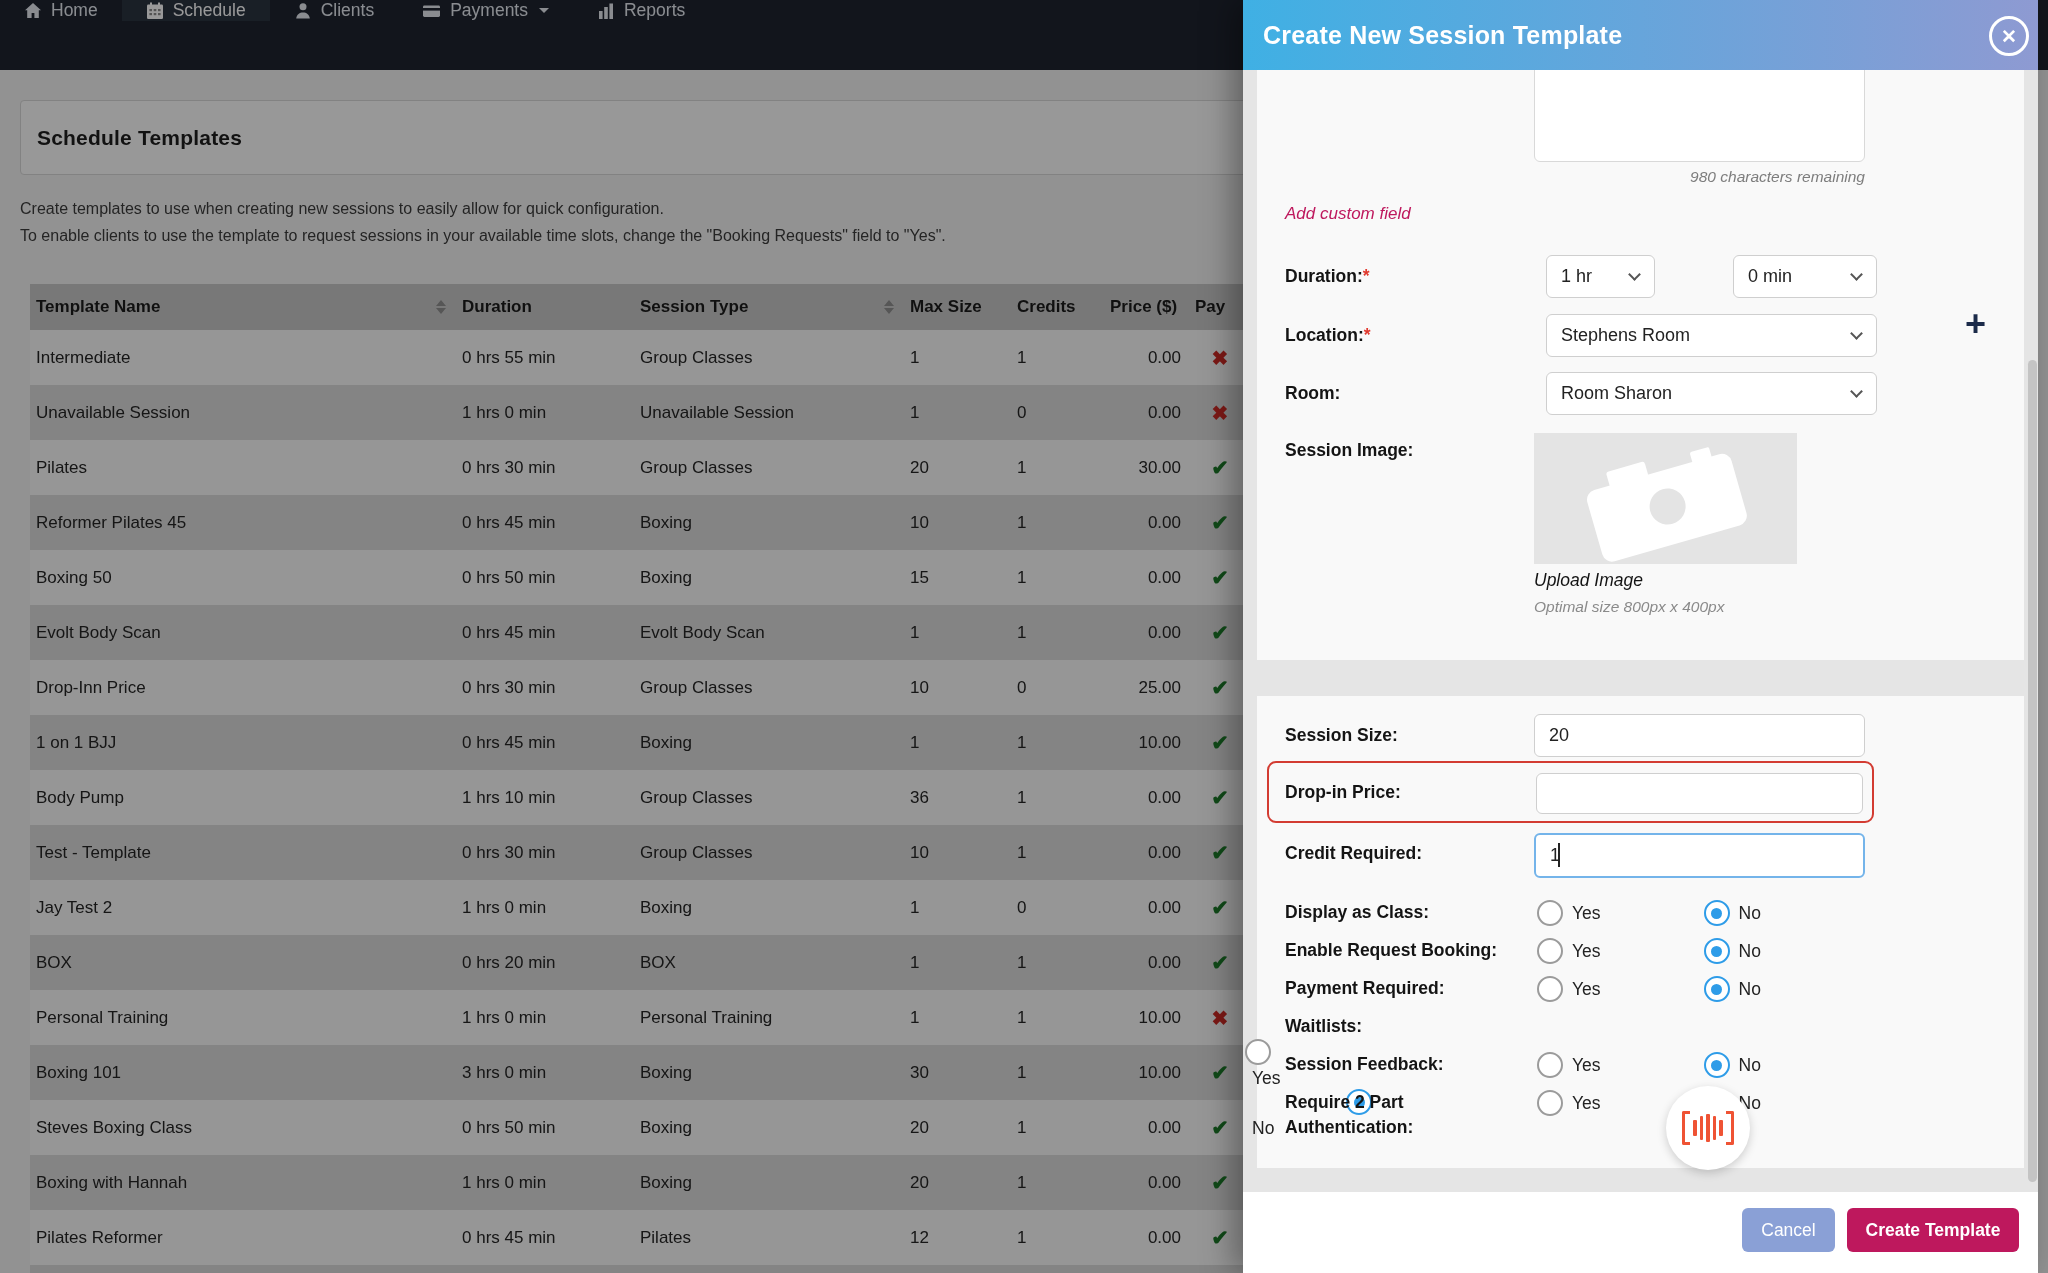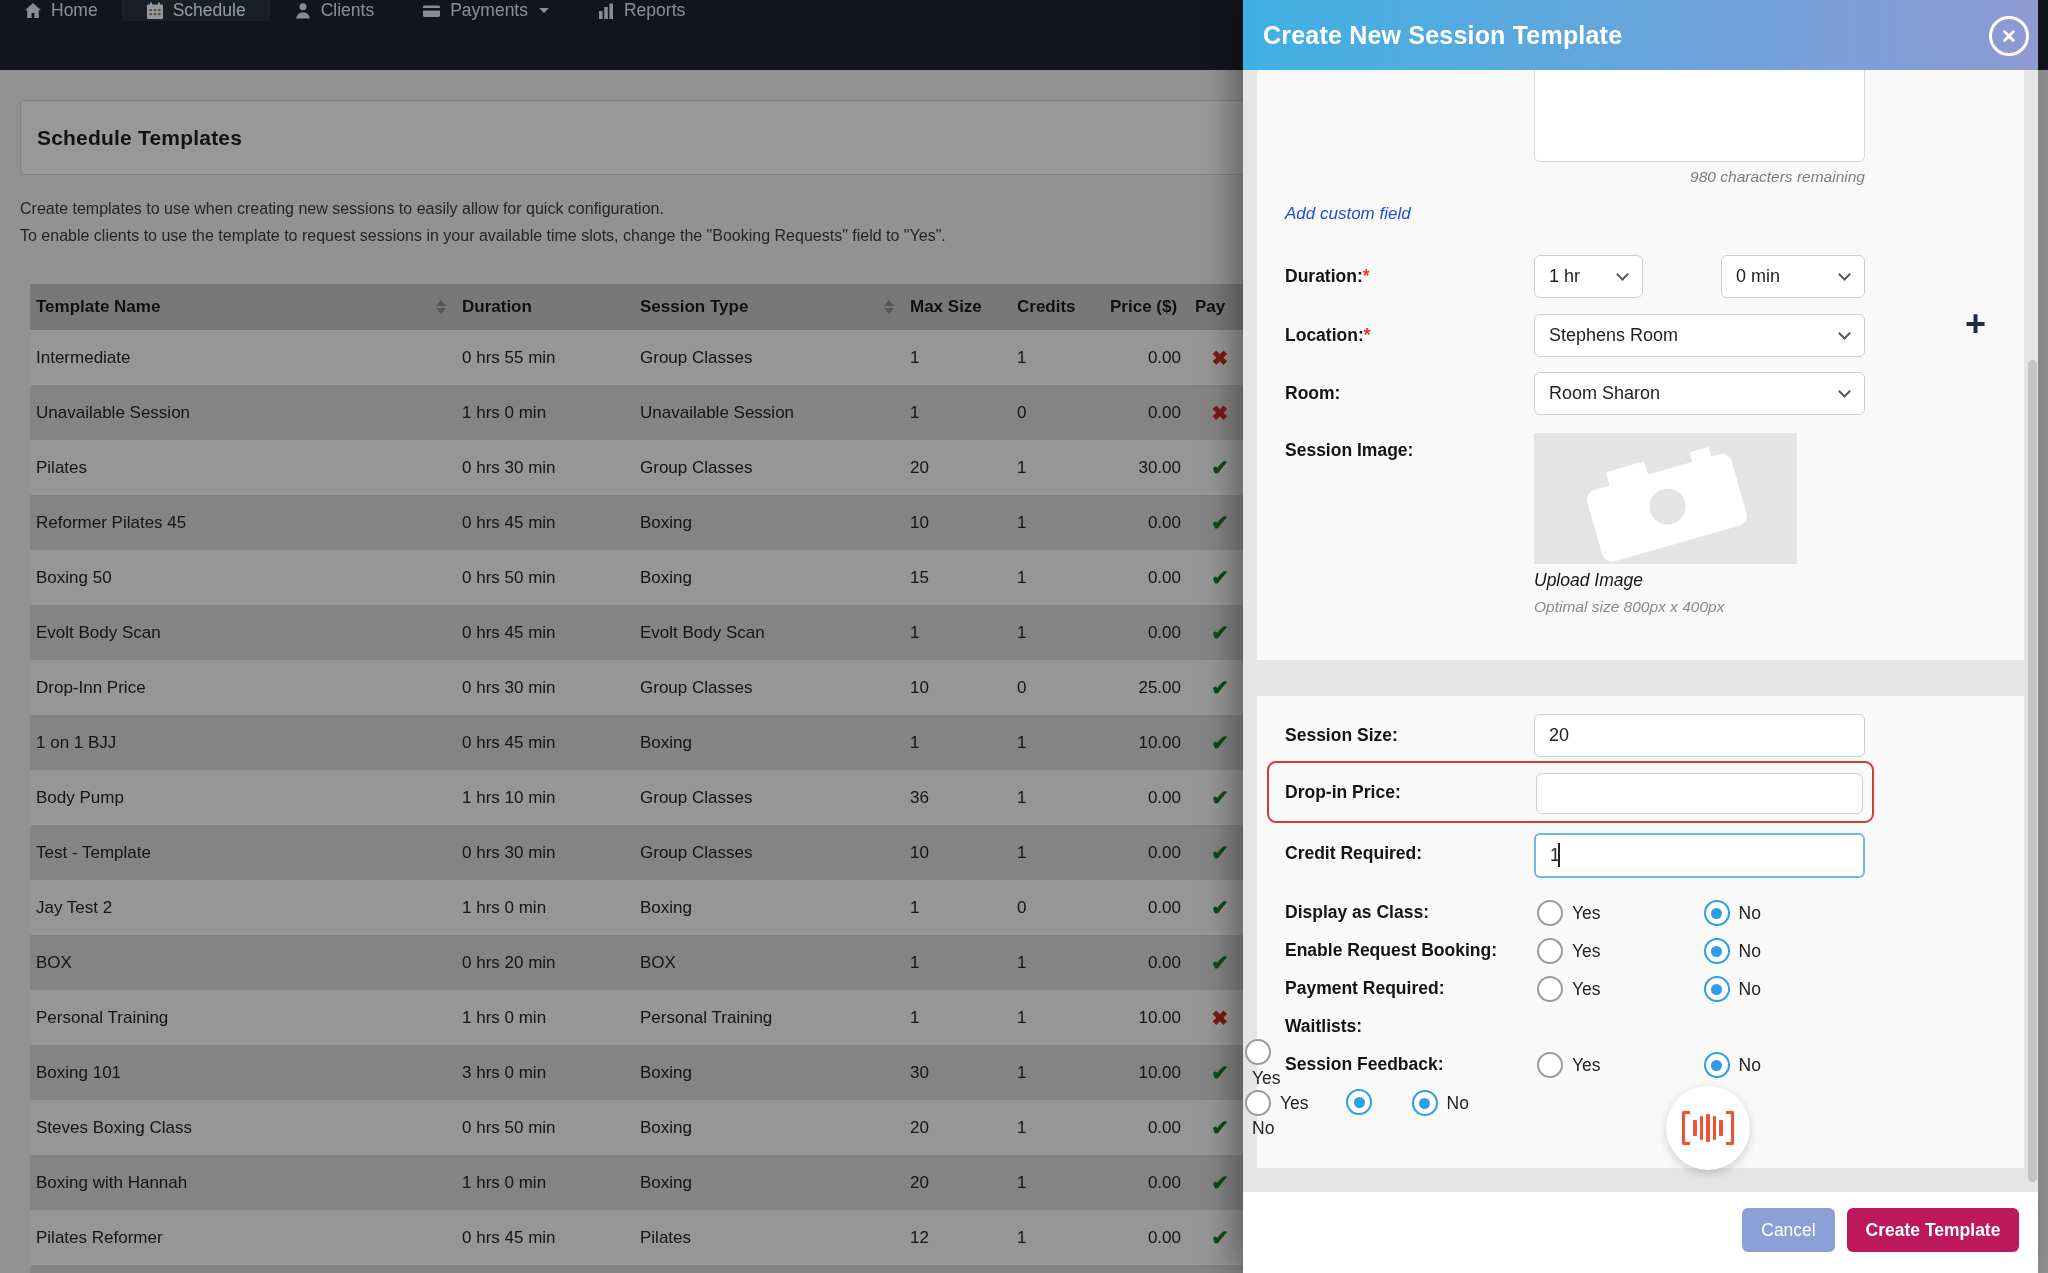--- a/index.html
+++ b/index.html
@@ -63,25 +63,25 @@
 
   .m-abs { position:absolute; z-index:2; }
   .m-label { font-weight:bold; font-size:17.5px; color:#141414; }
   .req { color:#e03a2f; }
 
   textarea.m-textarea { position:absolute; left:291px; top:58px; width:331px; height:104px; z-index:2;
               border:1.5px solid #d9d9d9; border-radius:6px; background:#fff; resize:none;
               font-family:"Liberation Sans",sans-serif; font-size:16px; padding:8px; }
   .chars { left:291px; top:168px; width:331px; text-align:right; font-style:italic;
            color:#7d7d7d; font-size:15.5px; }
-  .addfield { left:42px; top:204px; font-style:italic; font-size:17px; color:#1d4ed8; cursor:pointer; }
+  .addfield { left:42px; top:204px; font-style:italic; font-size:17px; color:#be185d; cursor:pointer; }
 
   .sel { position:absolute; height:43px; background:#fff; border:1.5px solid #cfcfcf; border-radius:6px;
          display:flex; align-items:center; padding-left:14px; font-size:18px; color:#222;
-         cursor:pointer; z-index:2; }
+         cursor:pointer; z-index:2;margin-left:12px; }
   .chev { position:absolute; right:15px; top:14px; width:9px; height:9px;
           border-right:2px solid #555; border-bottom:2px solid #555; transform:rotate(45deg); }
 
   .m-input { position:absolute; height:43px; background:#fff; border:1.5px solid #cfcfcf; border-radius:6px;
              font-size:18px; color:#222; padding-left:14px; z-index:2;
              font-family:"Liberation Sans",sans-serif; }
   .m-input.focus { border:2px solid #74b4ea; }
   .redbox { position:absolute; left:24px; top:761px; width:607px; height:62px;
             border:2.5px solid #d33c32; border-radius:9px; z-index:2; }
   .caret-bar { position:absolute; left:315px; top:843px; width:2px; height:24px; background:#222; z-index:3; }
@@ -549,20 +549,21 @@
           <span class="dot"></span>
         </span>
     <span class="opt-label oy">Yes</span>
     <span class="radio rn sel2">
           <span class="dot"></span>
         </span>
     <span class="opt-label on">No</span>
   </div>
 
   <div class="radio-row" style="top: 1090px;">
+    <div class="rl">Require 2 Part Authentication:</div>
     <span class="radio ry">
           <span class="dot"></span>
         </span>
     <span class="opt-label oy">Yes</span>
     <span class="radio rn sel2">
           <span class="dot"></span>
         </span>
     <span class="opt-label on">No</span>
   </div>
 </div>

